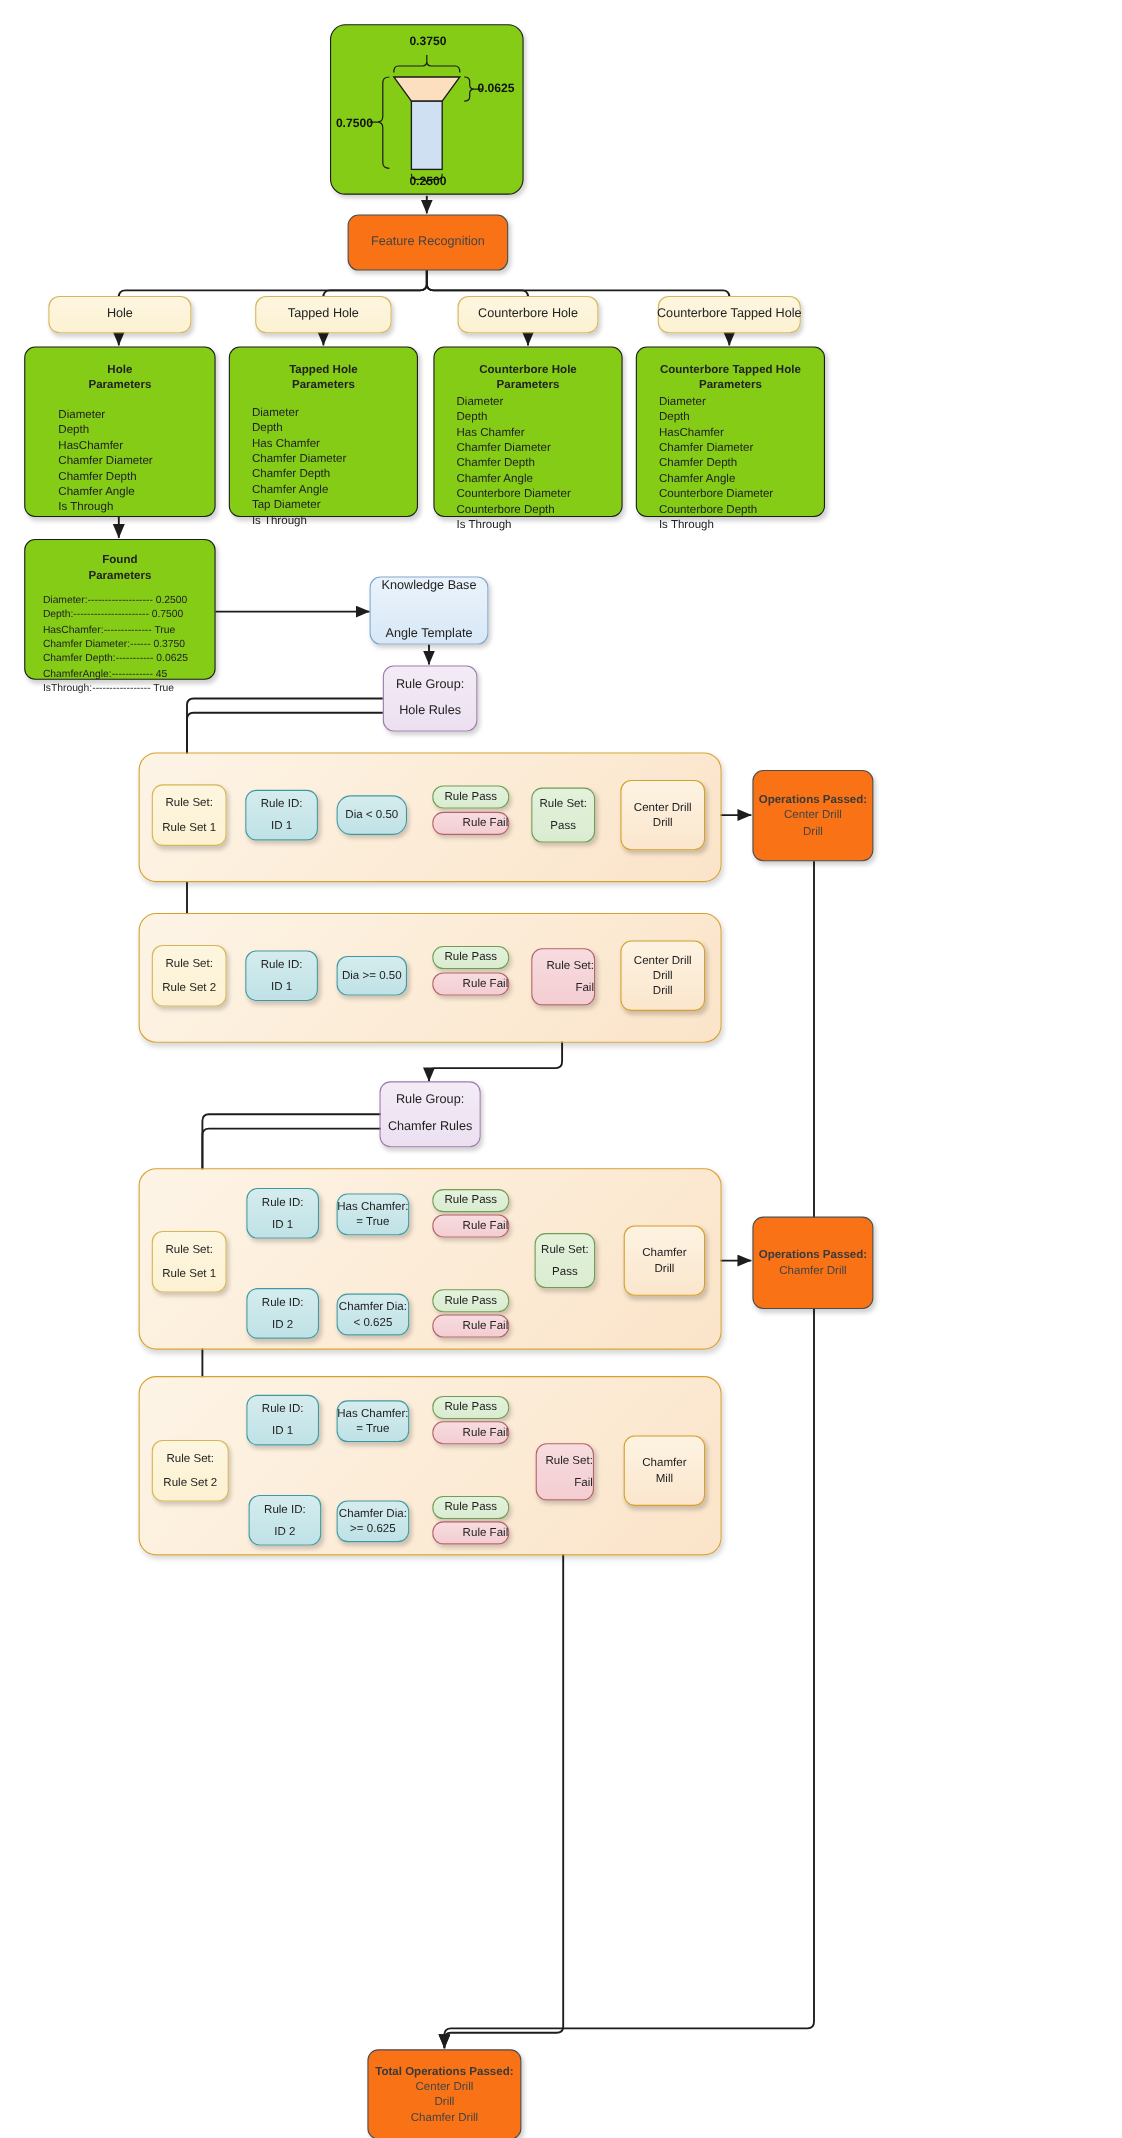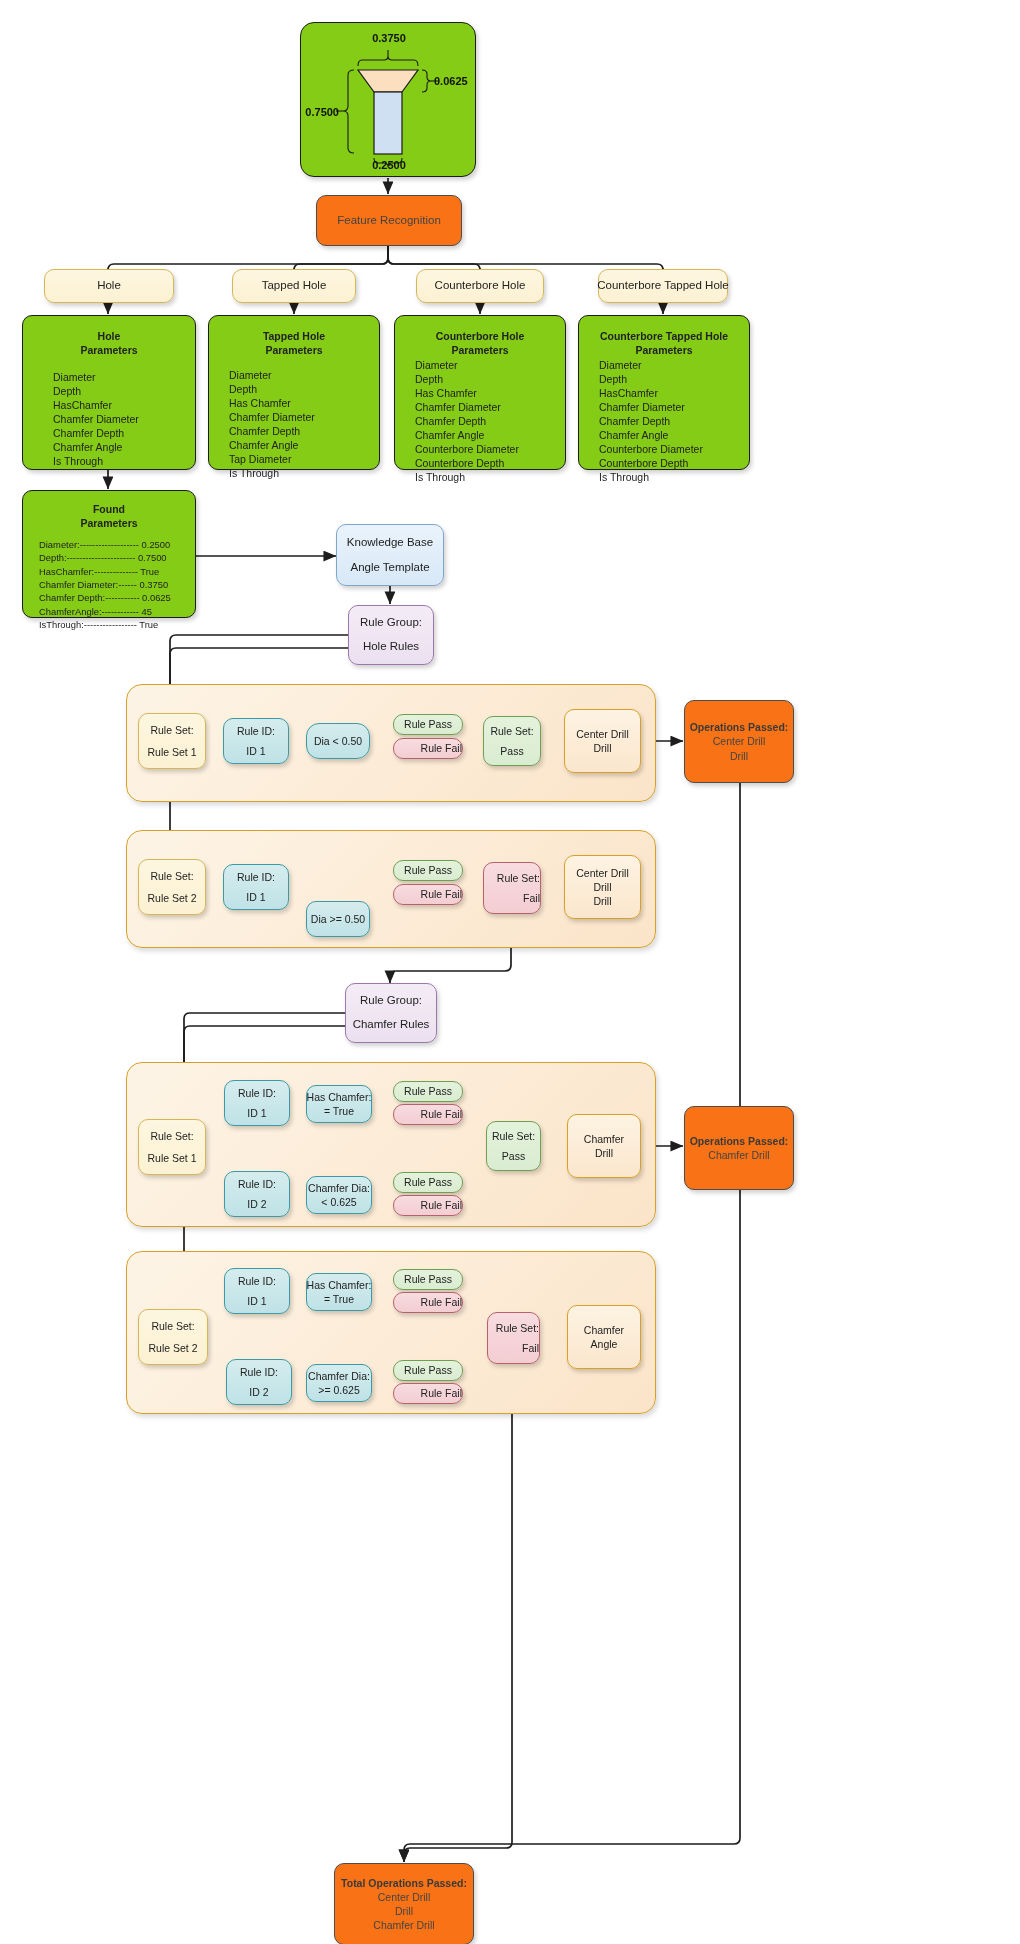--- a/index.html
+++ b/index.html
@@ -26,21 +26,21 @@
     border-radius: 10px;
     background: #fff;
     color: #222;
     line-height: 1.35;
     box-shadow: 2px 3px 4px rgba(0,0,0,0.18);
   }
   .node .ln { display: block; white-space: pre; }
   .grey     { background:#f97316; border-color:#4d4d4d; color:#444; }
   .white    { background:#84cc16; border-color:#1c1c1c; }
   .yellow   { background:linear-gradient(180deg,#fdf6e0 0%, #fcf1d2 100%); border-color:#d6b656; }
-  .blue     { background:linear-gradient(180deg,#eaf3fb 0%, #d8e8f7 100%); border-color:#7ea6cc; }
+  .blue     { background:linear-gradient(180deg,#eaf3fb 0%, #d8e8f7 100%); border-color:#7ea6cc;justify-content:space-between; }
   .purple   { background:linear-gradient(180deg,#f3ecf6 0%, #ece0f0 100%); border-color:#9c77ab; }
   .teal     { background:linear-gradient(180deg,#d5ecee 0%, #bfe2e6 100%); border-color:#3d9aa4; }
   .green    { background:linear-gradient(180deg,#e4f2dc 0%, #d9ecd0 100%); border-color:#6f9e55; }
   .red      { background:linear-gradient(180deg,#f7dcdf 0%, #f3cdd2 100%); border-color:#b5626c;align-items:flex-end; }
   .opcard   { background:linear-gradient(180deg,#fdf3e2 0%, #fbe6cd 100%); border-color:#d6a029; }
 
   .panel {
     position: absolute;
     border: 1.4px solid #d6a029;
     border-radius: 16px;
@@ -285,21 +285,21 @@
   <div class="panel" style="left:126px; top:830px; width:530px; height:118px;"></div>
 
   <div class="node yellow small" style="left:138px; top:859px; width:68px; height:56px;">
     <span class="ln" style="margin-bottom:7px;">Rule Set:</span>
     <span class="ln">Rule Set 2</span>
   </div>
   <div class="node teal small" style="left:223px; top:864px; width:66px; height:46px;">
     <span class="ln" style="margin-bottom:6px;">Rule ID:</span>
     <span class="ln">ID 1</span>
   </div>
-  <div class="node teal small" style="left:306px; top:869px; width:64px; height:36px;margin-top:32px;">
+  <div class="node teal small" style="left:306px; top:869px; width:64px; height:36px;">
     <span class="ln">Dia &gt;= 0.50</span>
   </div>
   <div class="node green small" style="left:393px; top:860px; width:70px; height:21px;">
     <span class="ln">Rule Pass</span>
   </div>
   <div class="node red small" style="left:393px; top:884px; width:70px; height:21px;">
     <span class="ln">Rule Fail</span>
   </div>
   <div class="node red small" style="left:483px; top:862px; width:58px; height:52px;">
     <span class="ln" style="margin-bottom:6px;">Rule Set:</span>
@@ -400,21 +400,21 @@
   <div class="node red small" style="left:393px; top:1383px; width:70px; height:21px;">
     <span class="ln">Rule Fail</span>
   </div>
   <div class="node red small" style="left:487px; top:1312px; width:53px; height:52px;">
     <span class="ln" style="margin-bottom:6px;">Rule Set:</span>
     <span class="ln">Fail</span>
   </div>
   <div class="node opcard small" style="left:567px; top:1305px; width:74px; height:64px;">
     <div style="text-align:center;">
         <span class="ln">Chamfer</span>
-        <span class="ln">Angle</span>
+        <span class="ln">Mill</span>
       </div>
   </div>
 
   <div class="node grey small" style="left:334px; top:1863px; width:140px; height:82px;">
     <span class="ln" style="font-weight:bold;color:#3a3a3a;">Total Operations Passed:</span>
     <div style="text-align:center;">
         <span class="ln">Center Drill</span>
         <span class="ln">Drill</span>
         <span class="ln">Chamfer Drill</span>
       </div>

